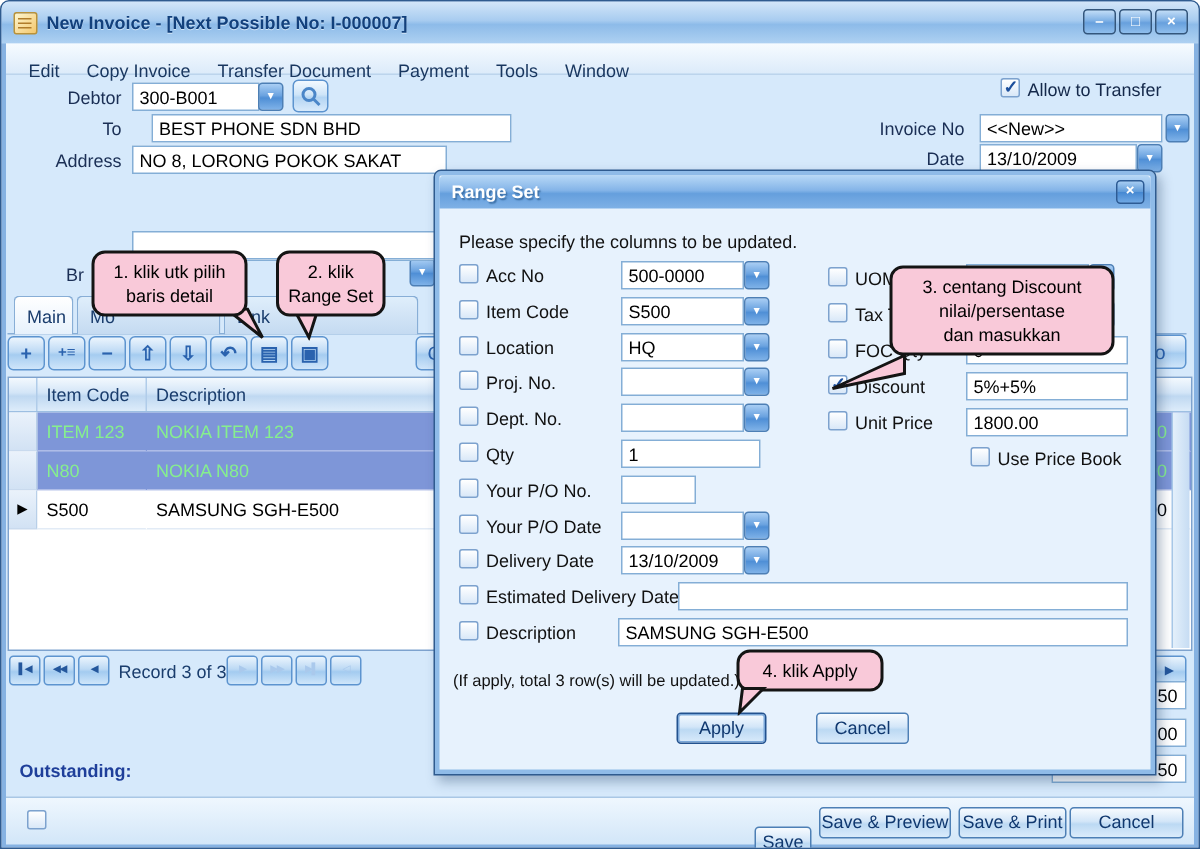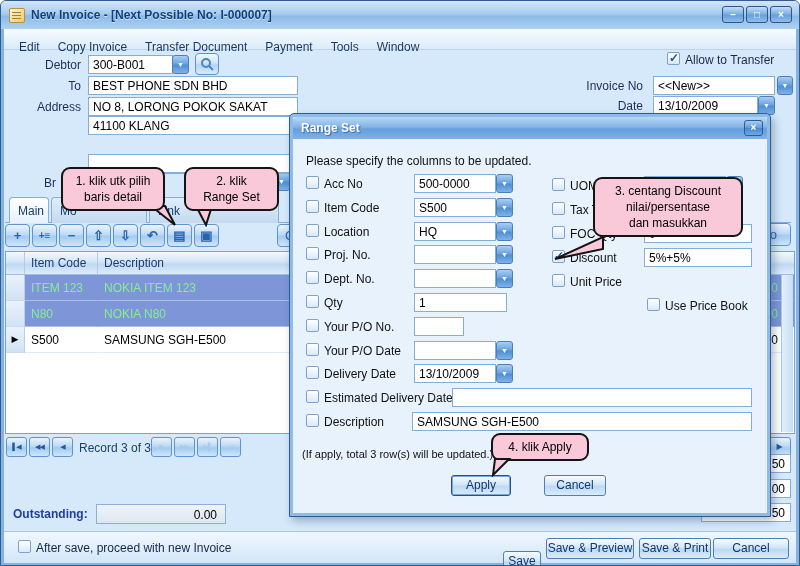--- a/index.html
+++ b/index.html
@@ -127,21 +127,21 @@
   <div class="field" style="left:87px;top:54px;width:85px;">300-B001</div>
   <div class="drop" style="left:171px;top:54px;">▼</div>
   <div class="sqbtn" style="left:194px;top:52px;width:24px;height:22px;">
     <svg width="14" height="14" style="margin-top:3px">
       <circle cx="6" cy="6" r="4" fill="none" stroke="#4a86c8" stroke-width="2"></circle>
       <line x1="9" y1="9" x2="13" y2="13" stroke="#4a86c8" stroke-width="2"></line>
     </svg>
   </div>
 
   <div class="lbl" style="left:20px;top:78px;width:60px;">To</div>
-  <div class="field" style="left:87px;top:75px;width:210px;">BEST PHONE SDN BHD</div>
+  <div class="field" style="left:100px;top:75px;width:240px;">BEST PHONE SDN BHD</div>
 
   <div class="lbl" style="left:560px;top:78px;width:82px;">Invoice No</div>
   <div class="field" style="left:652px;top:75px;width:122px;">&lt;&lt;New&gt;&gt;</div>
   <div class="drop" style="left:776px;top:75px;width:16px;">▼</div>
 
   <div class="lbl" style="left:560px;top:98px;width:82px;">Date</div>
   <div class="field" style="left:652px;top:95px;width:105px;">13/10/2009</div>
   <div class="drop" style="left:757px;top:95px;">▼</div>
 
   <div class="lbl" style="left:20px;top:99px;width:60px;">Address</div>
@@ -183,25 +183,23 @@
     </div>
 
   <div id="nav"></div>
   <div class="navlabel" style="left:78px;">Record 3 of 3</div>
   <div class="navbtn on" style="left:766px;width:24px;font-size:8px;">▶</div>
 
   <div class="tbtn" style="left:750px;top:222px;width:40px;text-align:right;padding-right:13px;font-weight:normal;">o</div>
   <div id="totals"></div>
 
   <div class="outlbl">Outstanding:</div>
-  <div class="outfield">0.00</div>
 
   <div class="footer"></div>
   <div class="cb" style="left:17px;top:539px;"></div>
-  <div class="cblabel" style="left:35px;top:540px;">After save, proceed with new Invoice</div>
   <div id="fbtns"></div>
 
   <div class="dialog">
     <div class="dtitle">Range Set</div>
     <div class="dclose">×</div>
     <div class="dtext" style="left:16px;top:40px;">Please specify the columns to be updated.</div>
     <div id="dfields"></div>
     <div class="cb" style="left:357px;top:184px;"></div>
     <div class="dlabel" style="left:375px;top:185px;">Use Price Book</div>
     <div class="dtext" style="left:12px;top:334px;font-size:11px;">(If apply, total 3 row(s) will be updated.)</div>
@@ -256,25 +254,25 @@
       <div class="field" style="left: 354px; top: 86px; width: 82px;"></div>
       <div class="drop" style="left: 436px; top: 86px;">▼</div>
       <div class="cb" style="left: 262px; top: 112px;"></div>
       <div class="dlabel" style="left: 280px; top: 113px;">FOC Qty</div>
       <div class="field" style="left: 354px; top: 110px; width: 108px;">0</div>
       <div class="cb checked" style="left: 262px; top: 136px;"></div>
       <div class="dlabel" style="left: 280px; top: 137px;">Discount</div>
       <div class="field" style="left: 354px; top: 134px; width: 108px;">5%+5%</div>
       <div class="cb" style="left: 262px; top: 160px;"></div>
       <div class="dlabel" style="left: 280px; top: 161px;">Unit Price</div>
+      <div class="field" style="left: 354px; top: 158px; width: 108px;">1800.00</div>
     </div>
 
   <div id="callouts"></div>
 <div class="field" style="left: 87px; top: 96px; width: 210px;">NO 8, LORONG POKOK SAKAT</div>
-    <div class="field" style="left: 87px; top: 115px; width: 210px;">41100 KLANG</div>
     <div class="field" style="left: 87px; top: 134px; width: 210px; margin-top: 20px;">SELANGOR</div>
     <div class="field" style="left: 87px; top: 153px; width: 210px;"></div>
     <div class="tab active" style="left: 8px; width: 40px;">Main</div>
     <div class="tab" style="left: 50px; width: 96px;">Mo</div>
     <div class="tab" style="left: 148px; width: 130px;">Link</div>
     <div class="tbtn" style="left: 4px;">
       <div style="position: relative; top: 0px; font-size: 13px;">+</div>
     </div>
     <div class="tbtn" style="left: 31px;">
       <div style="position: relative; top: 0px; font-size: 10px;">+≡</div>
@@ -308,21 +306,21 @@
     <div class="total" style="top: 478px;">00</div>
     <div class="total" style="top: 502px;">50</div>
     <div class="btn" style="left: 502px; top: 537px; width: 38px; z-index: 5; margin-top: 13px;">Save</div>
     <div class="btn" style="left: 545px; top: 537px; width: 88px; z-index: 5;">Save &amp; Preview</div>
     <div class="btn" style="left: 638px; top: 537px; width: 72px; z-index: 5;">Save &amp; Print</div>
     <div class="btn" style="left: 712px; top: 537px; width: 76px; z-index: 5;">Cancel</div>
     <div class="callout" style="left: 60px; top: 166px; width: 104px;">
       <div style="position: relative;">1. klik utk pilih</div>
       <div style="position: relative;">baris detail</div>
     </div>
-    <div class="callout" style="left: 183px; top: 166px; width: 95px;">
+    <div class="callout" style="left: 183px; top: 166px; width: 73px;">
       <div style="position: relative;">2. klik</div>
       <div style="position: relative;">Range Set</div>
     </div>
     <div class="callout" style="left: 592px; top: 176px; width: 150px;">
       <div style="position: relative;">3. centang Discount</div>
       <div style="position: relative;">nilai/persentase</div>
       <div style="position: relative;">dan masukkan</div>
     </div>
     <div class="callout" style="left: 490px; top: 432px; width: 98px;">
       <div style="position: relative;">4. klik Apply</div>

